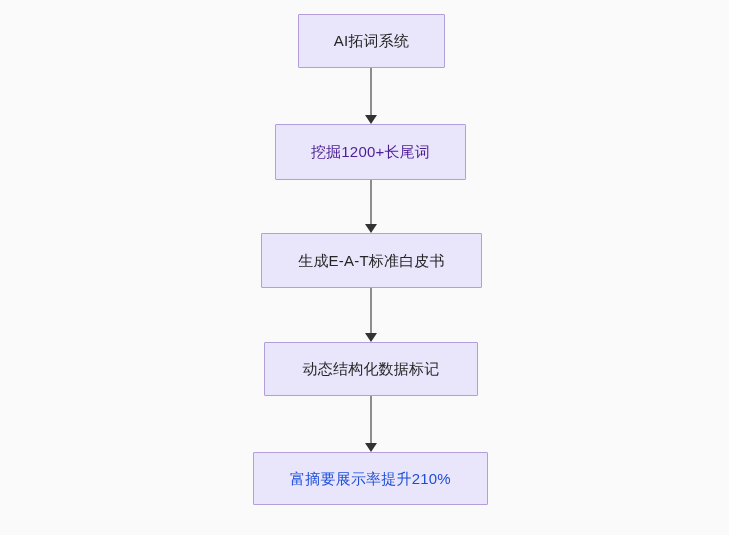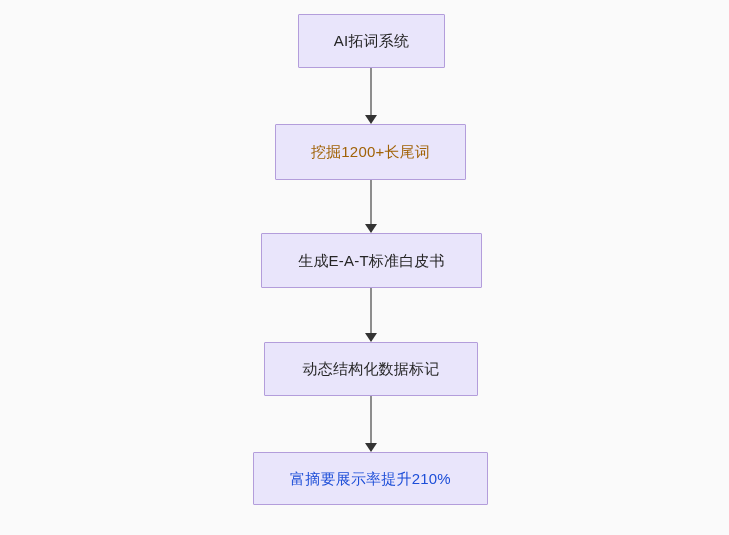--- a/index.html
+++ b/index.html
@@ -84,21 +84,21 @@
     <div class="arrow" style="top: 45px; border-top-color: rgb(51, 51, 51);"></div>
   </div>
   <div class="edge" style="left: 364px; top: 396px; height: 56px;">
     <div class="line" style="height: 48px; background: rgb(141, 141, 141);"></div>
     <div class="arrow" style="top: 47px; border-top-color: rgb(51, 51, 51);"></div>
   </div>
 
   <div class="node" style="left: 298px; top: 14px; width: 147px; height: 54px; background: rgb(233, 229, 251); border-color: rgb(179, 157, 219); color: rgb(38, 38, 38);">
     <span class="node-label">AI拓词系统</span>
   </div>
-  <div class="node" style="left: 275px; top: 124px; width: 191px; height: 56px; background: rgb(233, 229, 251); border-color: rgb(179, 157, 219); color: #a16207;">
+  <div class="node" style="left: 275px; top: 124px; width: 191px; height: 56px; background: rgb(233, 229, 251); border-color: rgb(179, 157, 219); color: #4c1d95;">
     <span class="node-label">挖掘1200+长尾词</span>
   </div>
   <div class="node" style="left: 261px; top: 233px; width: 221px; height: 55px; background: rgb(233, 229, 251); border-color: rgb(179, 157, 219); color: rgb(38, 38, 38);">
     <span class="node-label">生成E-A-T标准白皮书</span>
   </div>
   <div class="node" style="left: 264px; top: 342px; width: 214px; height: 54px; background: rgb(233, 229, 251); border-color: rgb(179, 157, 219); color: rgb(38, 38, 38);">
     <span class="node-label">动态结构化数据标记</span>
   </div>
   <div class="node" style="left: 253px; top: 452px; width: 235px; height: 53px; background: rgb(233, 229, 251); border-color: rgb(179, 157, 219); color: #1d4ed8;">
     <span class="node-label">富摘要展示率提升210%</span>

